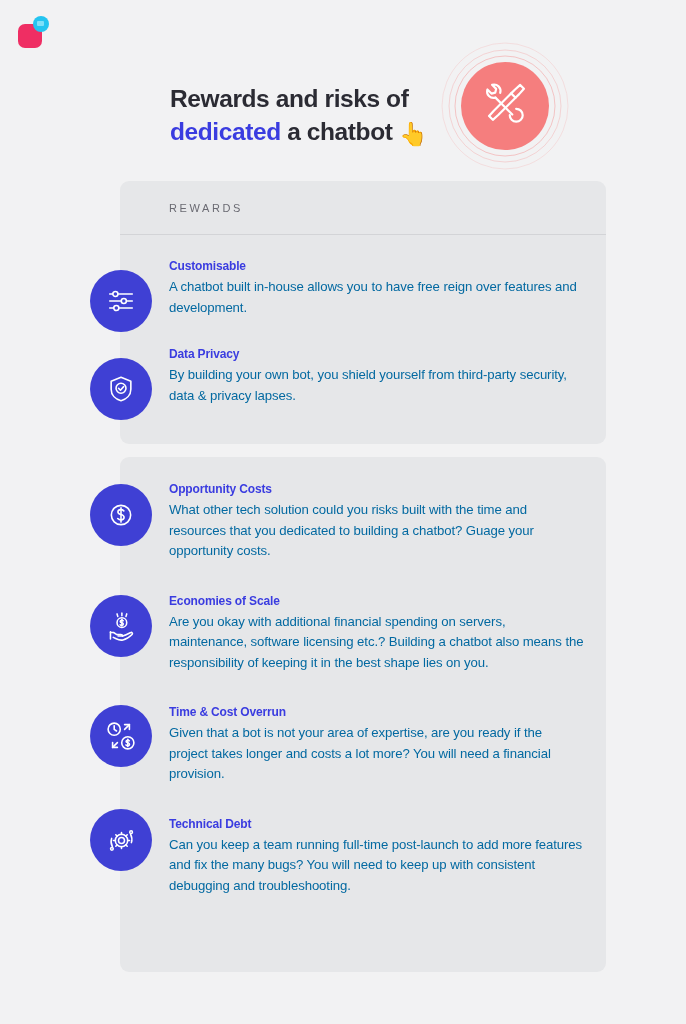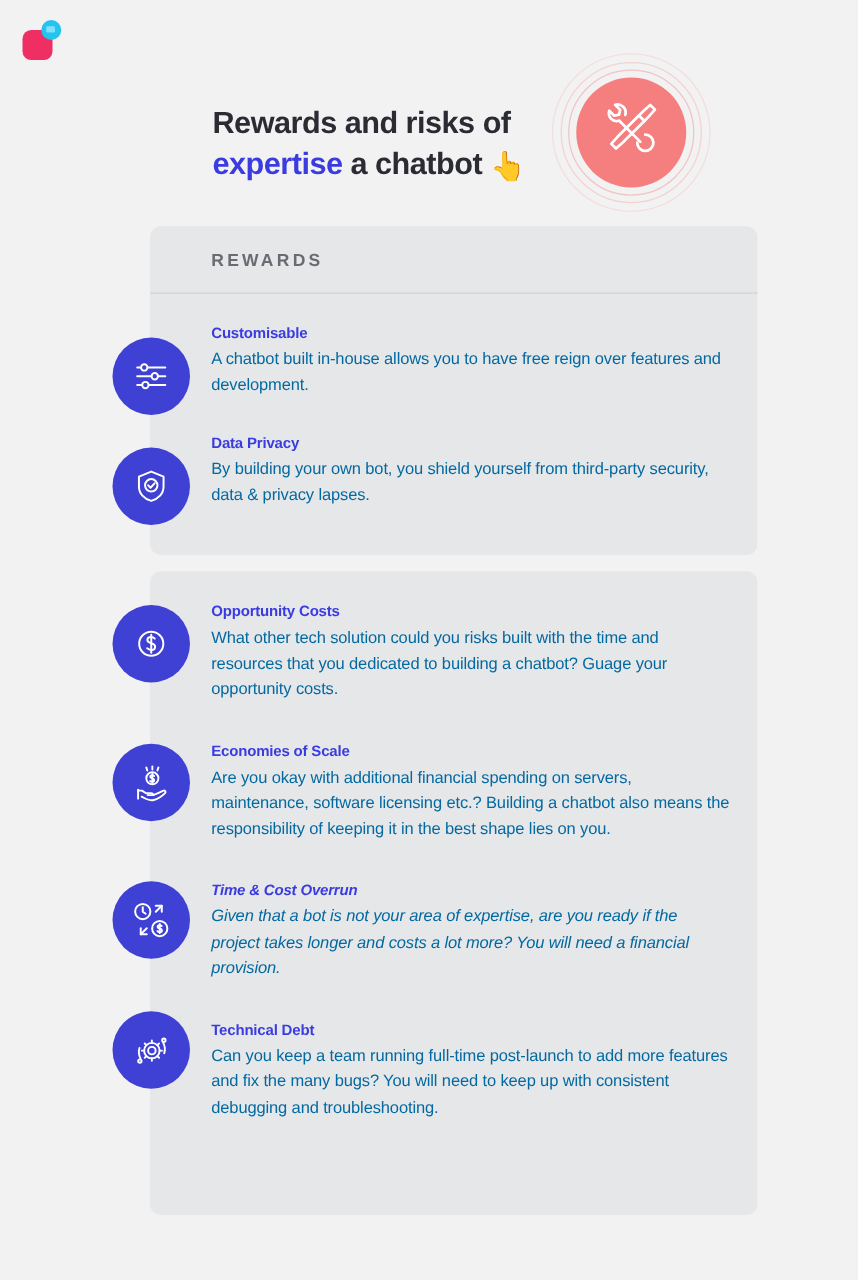--- a/index.html
+++ b/index.html
@@ -113,22 +113,22 @@
   #card-risks   { top:457px; height:515px; }
 
   .card-header {
     height:54px;
     display:flex;
     align-items:center;
     padding-left:49px;
     border-bottom:1px solid #d3d4d7;
   }
   .card-header-label {
-    font-size:14px;
-    font-weight:bold;
+    font-size:11px;
+    font-weight:normal;
     letter-spacing:2.6px;
     color:#6a6a72;
   }
 
   
   .rows { position:relative; }
 
   .row {
     position:relative;
     display:flex;
@@ -163,21 +163,21 @@
     align-items:center;
     justify-content:center;
   }
   .icon-bubble svg { display:block; }
 
   
   #row-customisable  { padding-top:24px; }
   #row-dataprivacy   { padding-top:29px; }
   #row-opportunity   { padding-top:25px; }
   #row-economies     { padding-top:32px; }
-  #row-timecost      { padding-top:32px;font-style:italic; }
+  #row-timecost      { padding-top:32px; }
   #row-technical     { padding-top:32px; }
 
   #bubble-customisable { top:35px; }
   #bubble-dataprivacy  { top:123px; }
   #bubble-opportunity  { top:27px; }
   #bubble-economies    { top:138px; }
   #bubble-timecost     { top:248px; }
   #bubble-technical    { top:352px; }
 </style>
 </head>
@@ -187,21 +187,21 @@
 
   <div class="logo">
     <div class="logo-square"></div>
     <div class="logo-badge"></div>
   </div>
 
   <div class="header">
 
     <div class="title">
       <span>Rewards and risks of</span><br>
-      <span class="hl">expertise</span><span> a chatbot </span><span class="emoji">👆</span>
+      <span class="hl">dedicated</span><span> a chatbot </span><span class="emoji">👆</span>
     </div>
 
     <div class="badge-wrap">
       <div class="ripple r1"></div>
       <div class="ripple r2"></div>
       <div class="ripple r3"></div>
       <div class="badge-circle">
         <span>
           <svg width="50" height="50" viewBox="0 0 48 48" fill="none" stroke="#ffffff" stroke-width="2.1" stroke-linecap="round" stroke-linejoin="round">
             <path d="M19.4 13.3a6.2 6.2 0 0 0-7.8-7.7l3.9 3.9-.9 3.6-3.6.9-3.9-3.9a6.2 6.2 0 0 0 7.7 7.8"></path>

